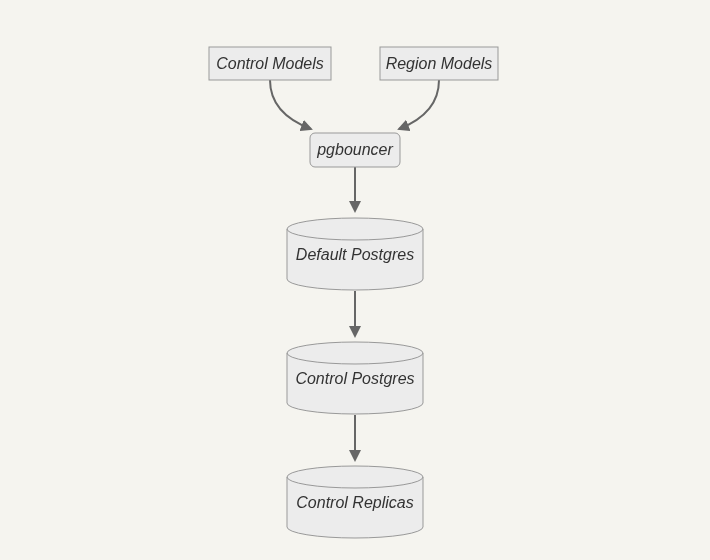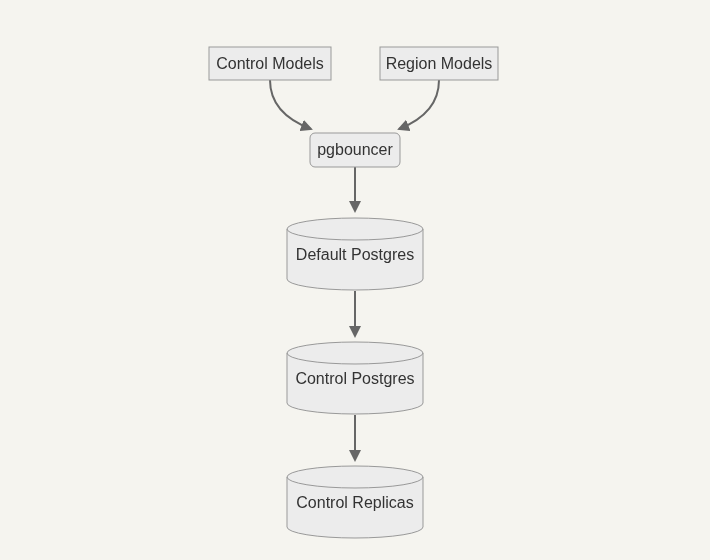--- a/index.html
+++ b/index.html
@@ -8,20 +8,21 @@
     width: 710px;
     height: 560px;
     overflow: hidden;
     background: var(--canvas-bg, #f5f4ef);
     font-family: "Liberation Sans", "DejaVu Sans", sans-serif;
   }
   .canvas-wrap {
     position: relative;
     width: 710px;
     height: 560px;
+    font-style: italic;
   }
   svg { display: block; }
   .node-shape {
     fill: var(--node-fill, #ececec);
     stroke: var(--node-stroke, #999999);
     stroke-width: 1;
   }
   .cyl-lip {
     fill: none;
     stroke: var(--node-stroke, #999999);

